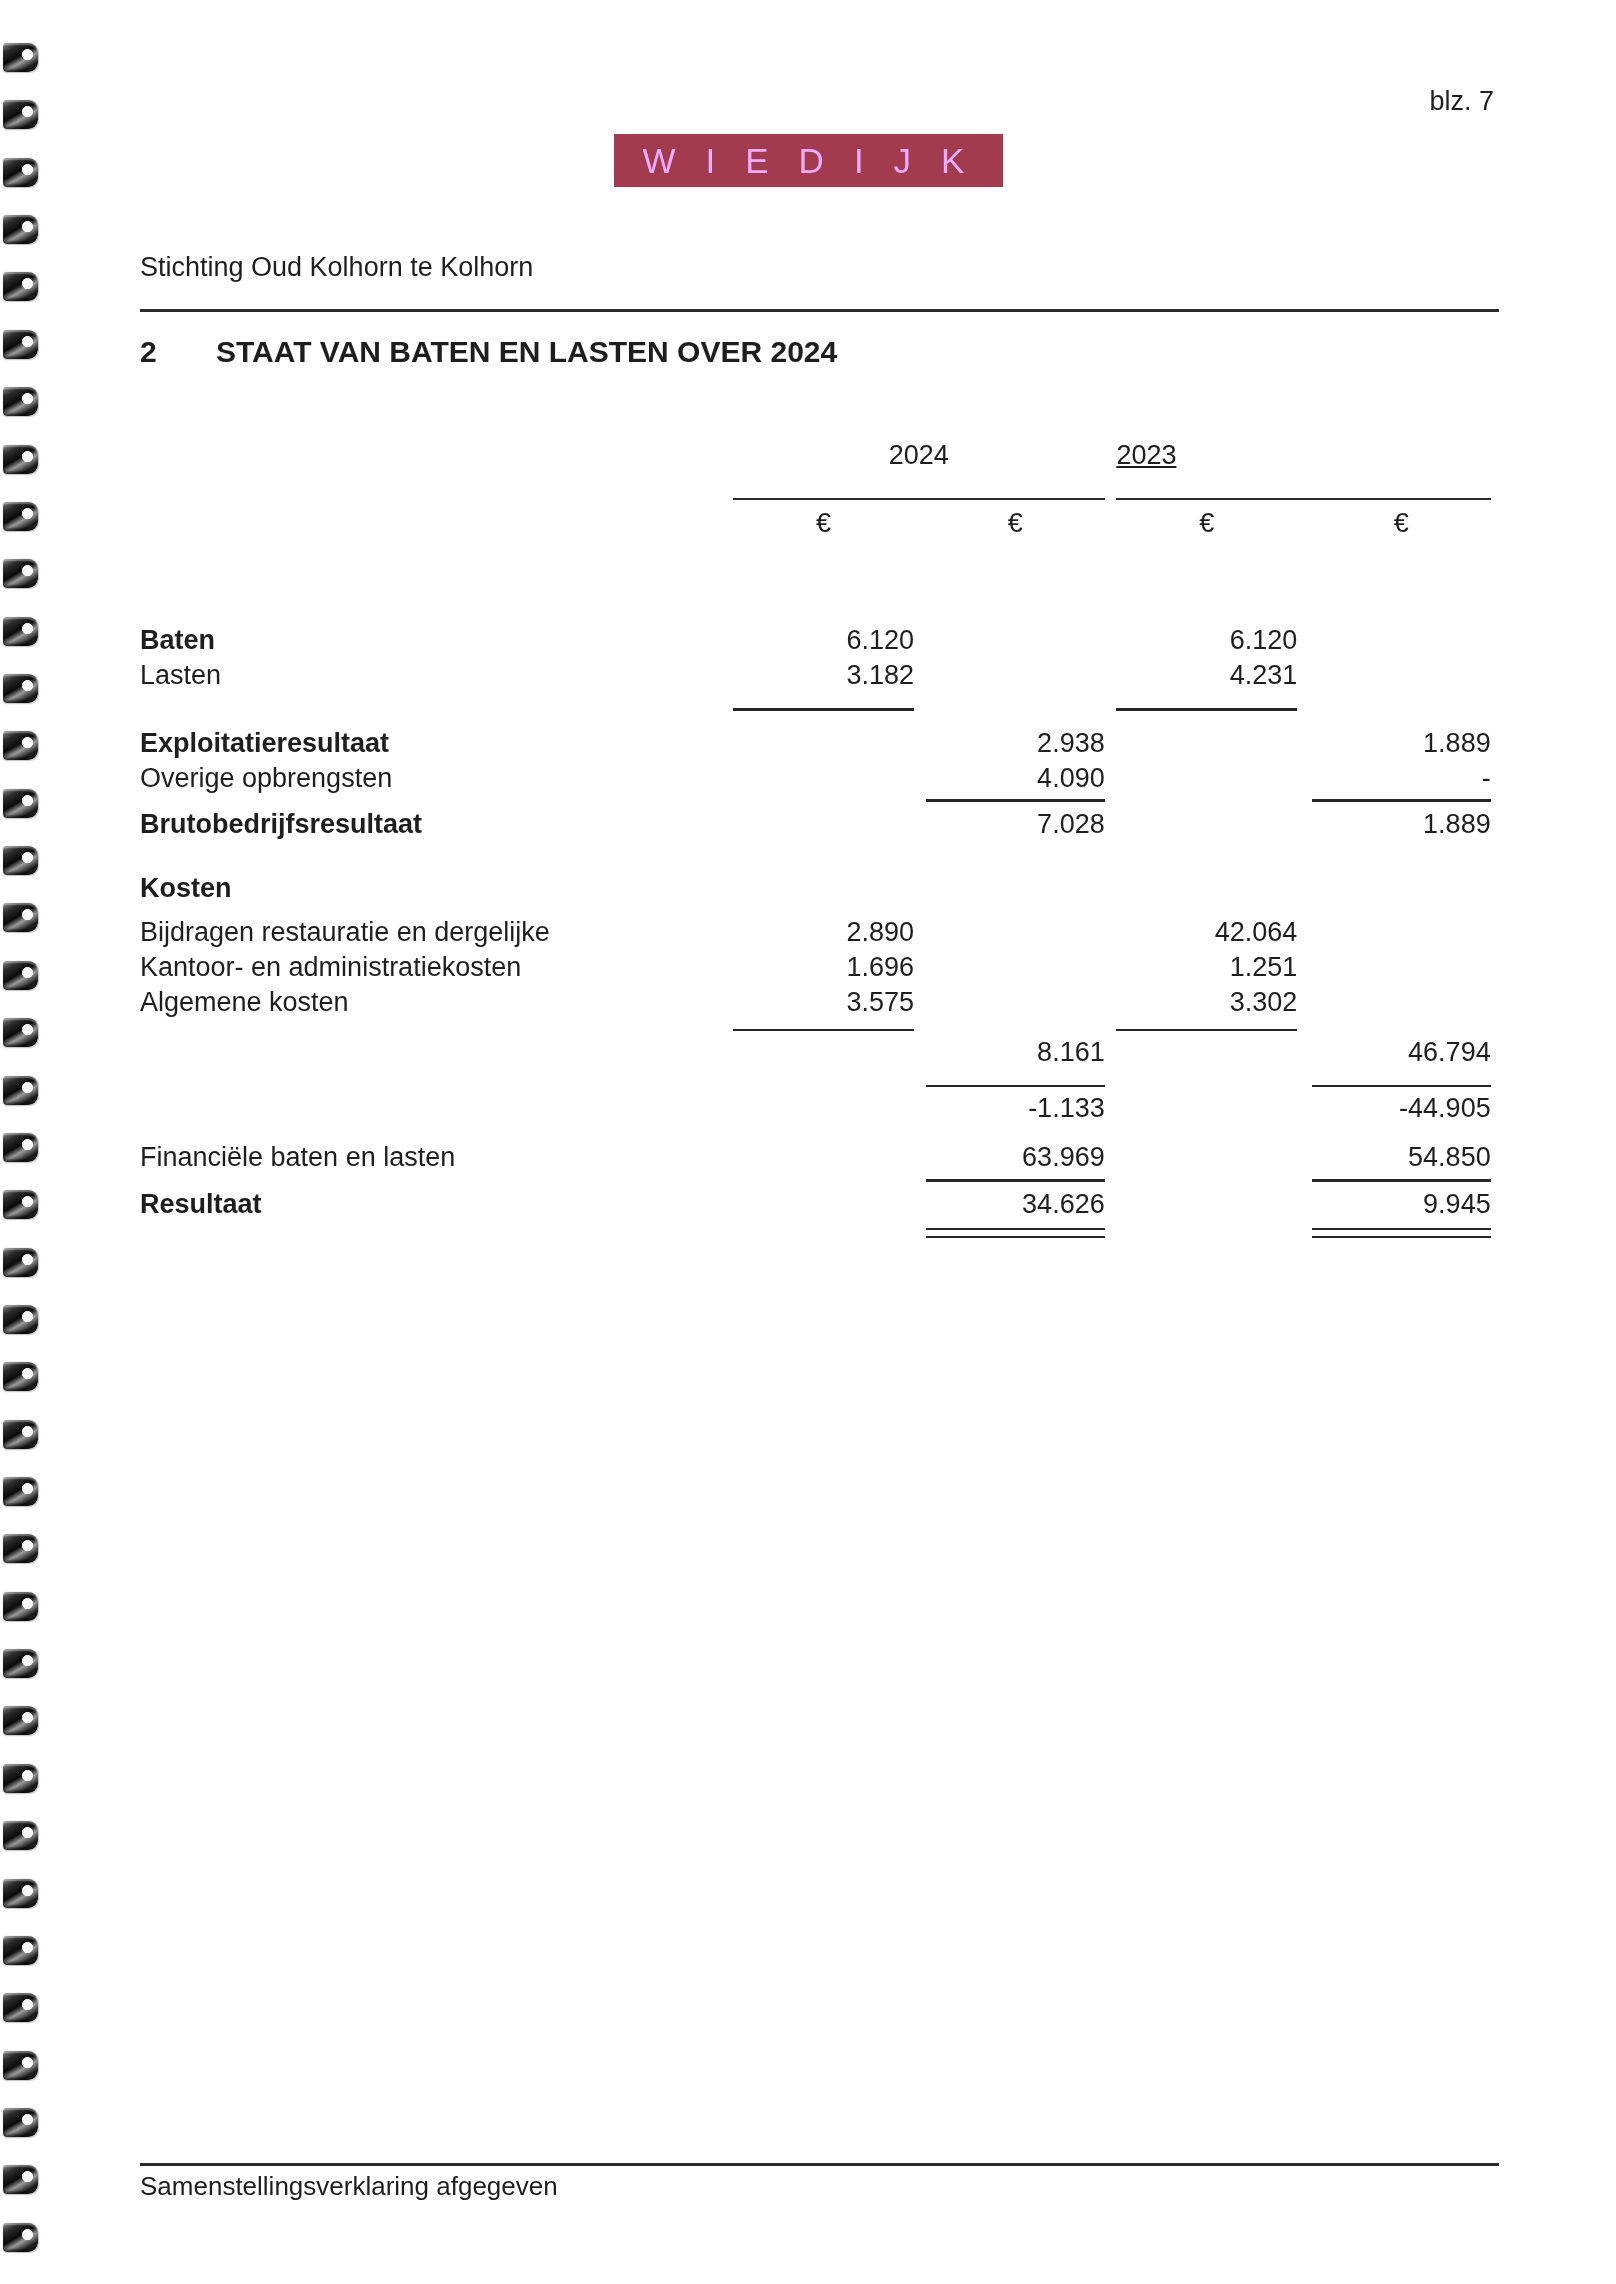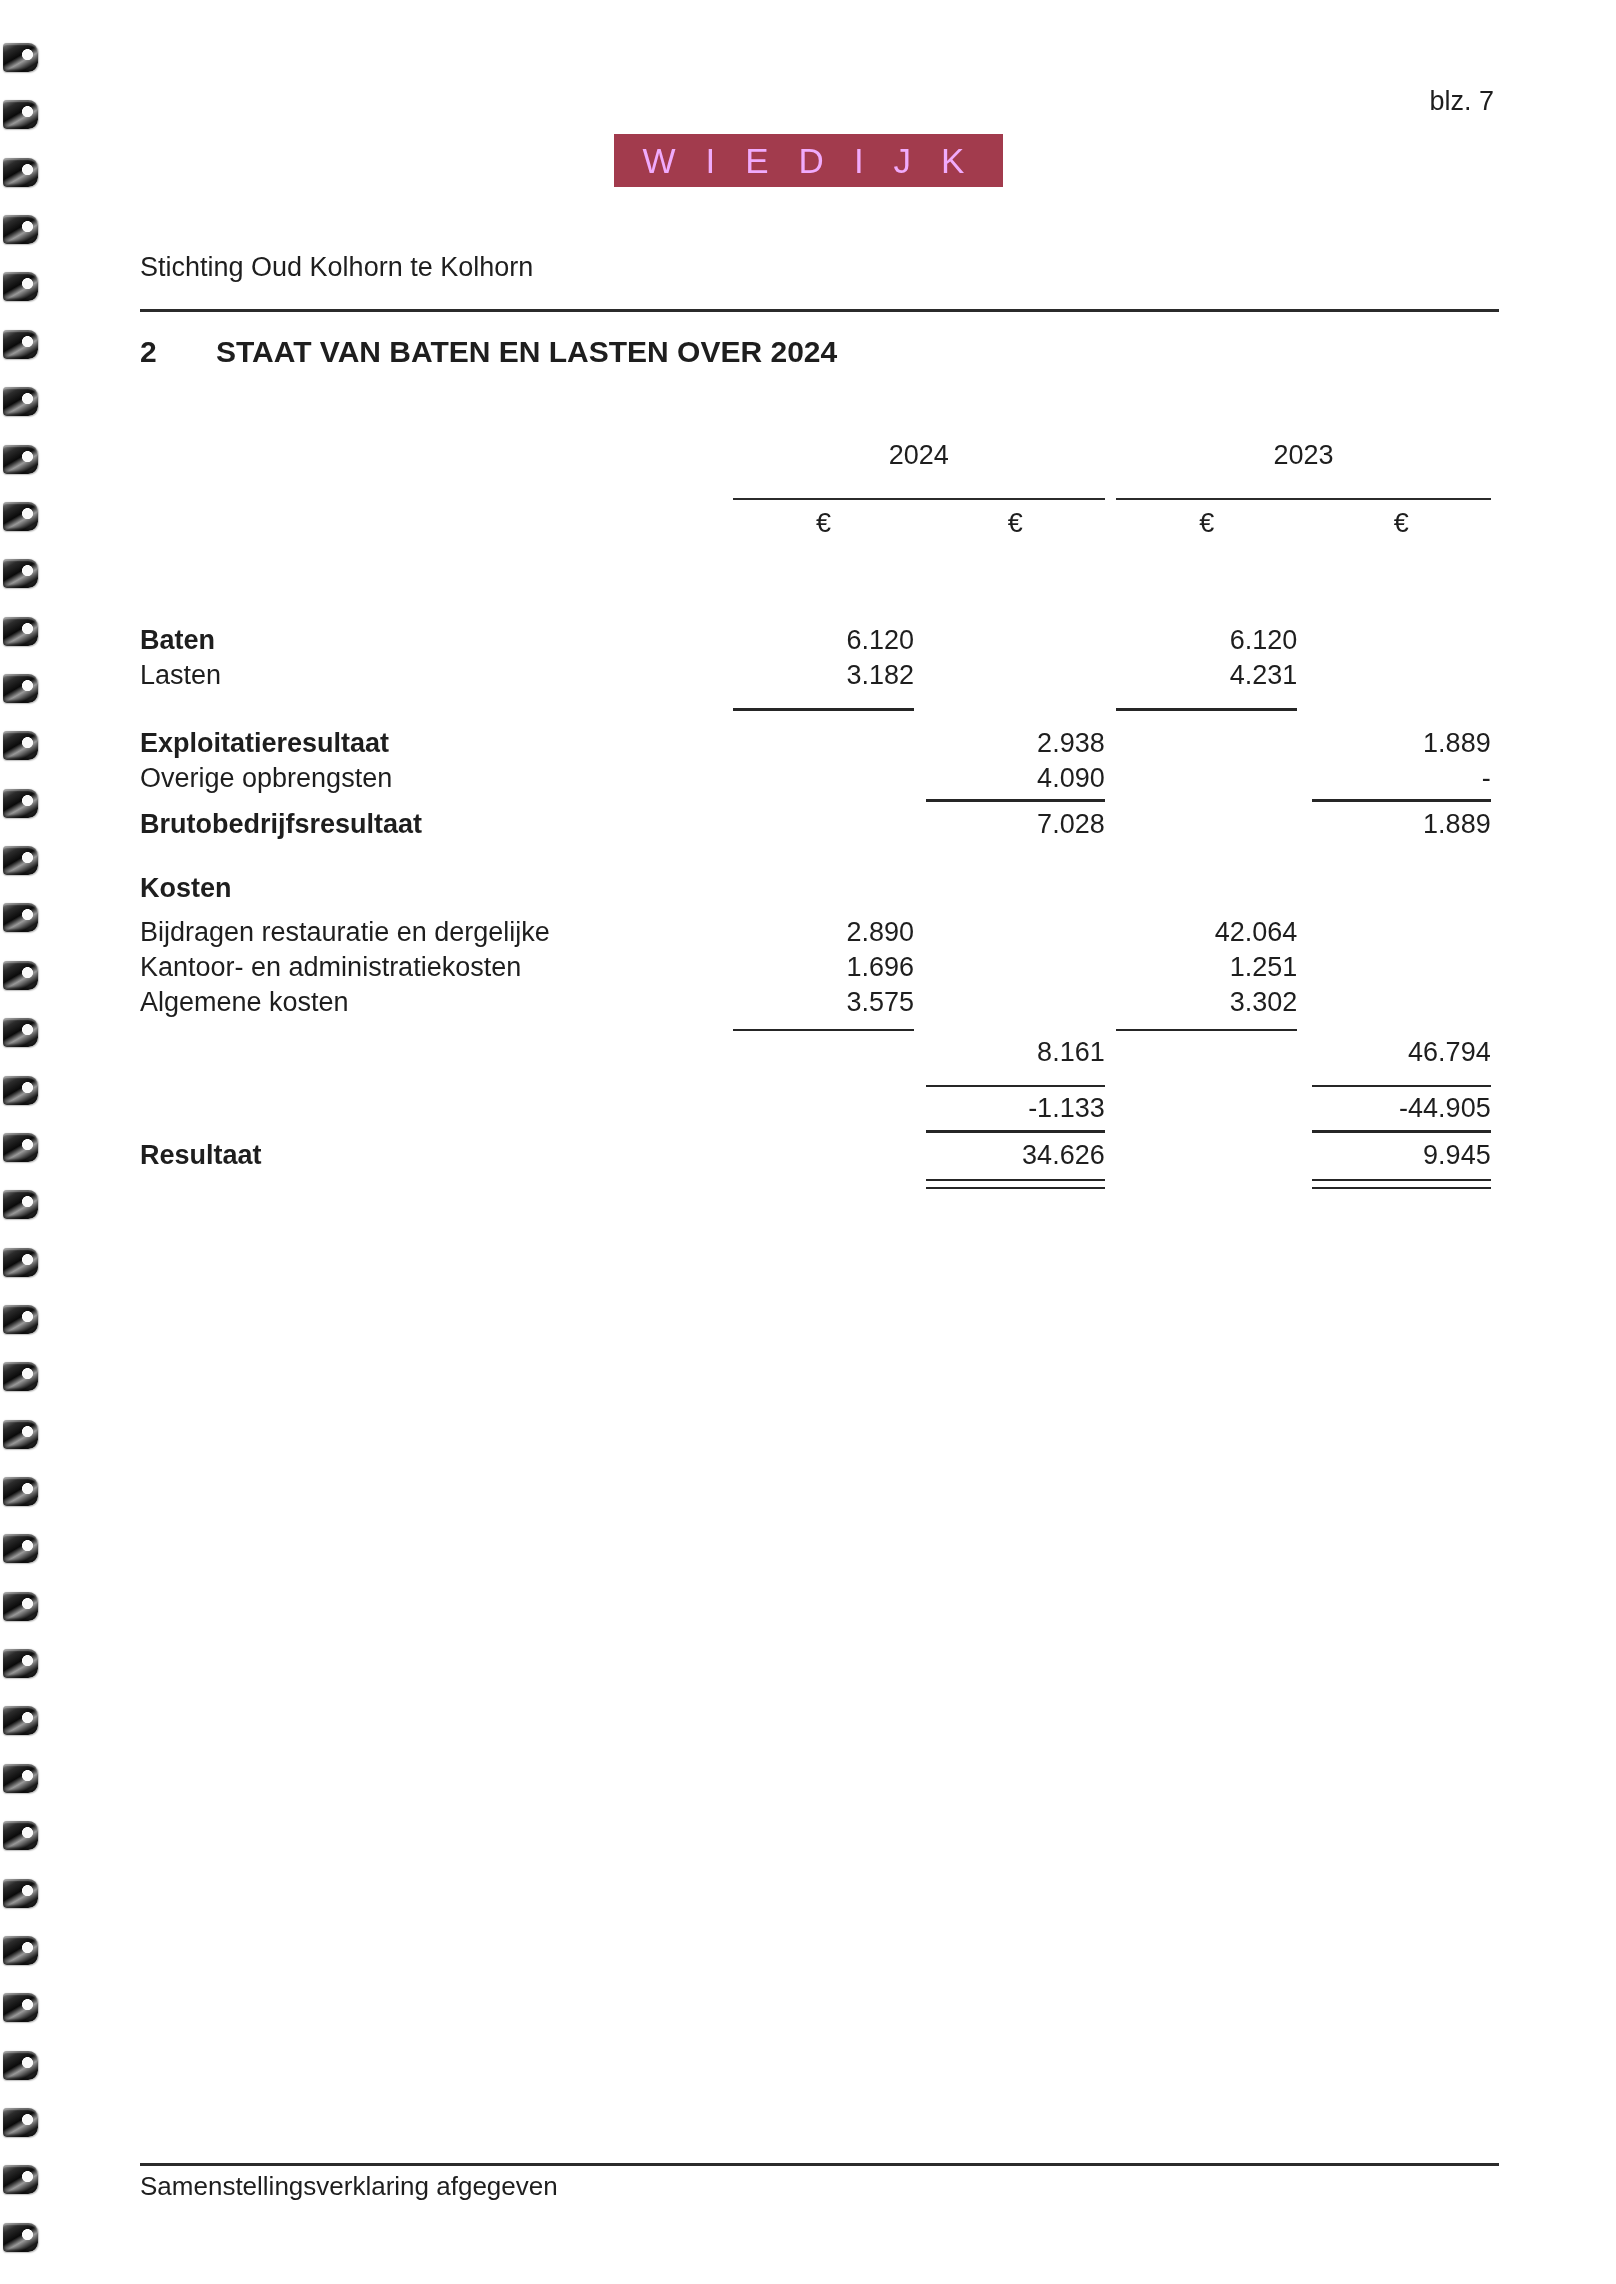--- a/index.html
+++ b/index.html
@@ -35,21 +35,21 @@
   #section-line{position:absolute; left:140px; top:335px; display:flex; font-size:30px; font-weight:bold;}
   #section-number{width:76px;}
   
   #statement{position:absolute; left:140px; top:417px; width:1351px; font-size:27px;}
   .trow{display:grid; grid-template-columns:593px 181px 11.7px 179px 11.7px 181px 14.3px 179px; line-height:35px;}
   .lbl{grid-column:1; text-align:left; white-space:nowrap;}
   .c1{grid-column:2;} .c2{grid-column:4;} .c3{grid-column:6;} .c4{grid-column:8;}
   .num{text-align:right; white-space:nowrap;}
   .bold{font-weight:bold;}
   .y24{grid-column:2/5; text-align:center;}
-  .y23{grid-column:6/9; text-align:center;}
+  .y23{grid-column:6/9; text-decoration:underline;}
   .year-row{line-height:37px;margin-top:20px;}
   .head-rule-row{margin-top:23.5px; line-height:0;}
   .hr-span{height:2.6px; background:#2b2b2b;}
   .cur-row{margin-top:6.5px; line-height:33px;}
   .cur{text-align:center;}
   .spacer-lg{height:83px;}
   .rule-row{line-height:0;}
   .rl{height:2.6px; background:#262626;}
   .dbl{height:5.9px; background:transparent; border-top:2.6px solid #262626; border-bottom:2.6px solid #262626;}
   .mt4{margin-top:2.6px;} .mt6{margin-top:3.9px;} .mt8{margin-top:5.2px;} .mt10{margin-top:6.5px;}
@@ -218,20 +218,25 @@
       <div class="c2 rl"></div>
       <div class="c4 rl"></div>
     </div>
 
     <div class="trow mt6">
       <div class="lbl"></div>
       <div class="c2 num">-1.133</div>
       <div class="c4 num">-44.905</div>
     </div>
 
+    <div class="trow mt22">
+      <div class="lbl">Financiële baten en lasten</div>
+      <div class="c2 num">63.969</div>
+      <div class="c4 num">54.850</div>
+    </div>
 
     <div class="trow rule-row mt6">
       <div class="c2 rl"></div>
       <div class="c4 rl"></div>
     </div>
 
     <div class="trow mt8">
       <div class="lbl bold">Resultaat</div>
       <div class="c2 num">34.626</div>
       <div class="c4 num">9.945</div>

